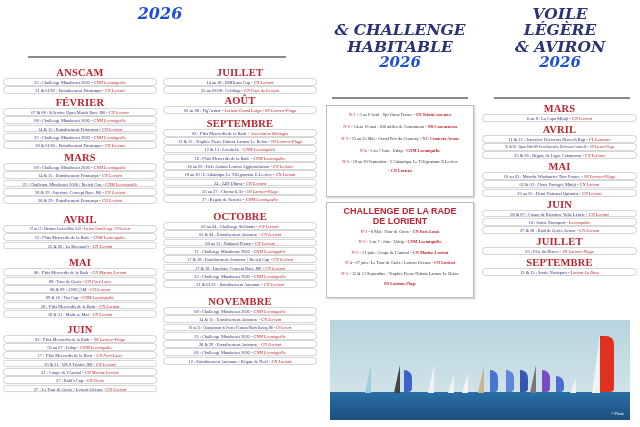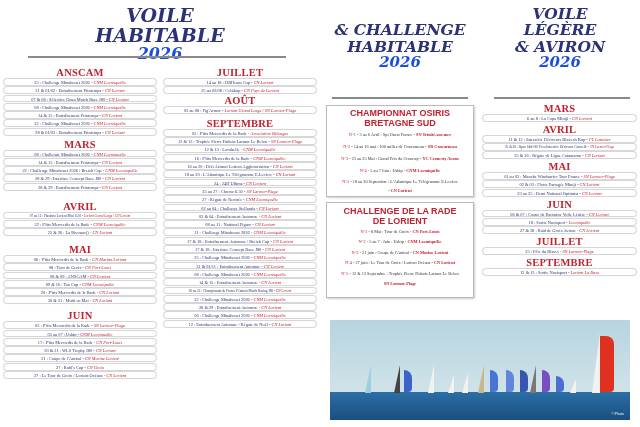--- a/index.html
+++ b/index.html
@@ -20,21 +20,20 @@
   .photo { position: absolute; left: 330px; top: 320px; width: 300px; height: 100px; overflow: hidden; background: linear-gradient(#b7d4df, #cfe2e8 70%); }
   .sea { position: absolute; left: 0; bottom: 0; width: 100%; height: 28px; background: linear-gradient(#2a6fa5, #1b4f7f); }
   .sail { position: absolute; bottom: 27px; width: 0; height: 0; border-left: 6px solid transparent; border-bottom: 28px solid #f2f2f2; }
   .spin { position: absolute; bottom: 28px; width: 8px; height: 22px; border-radius: 0 8px 4px 0; }
   .credit { position: absolute; right: 6px; bottom: 4px; font-size: 4px; color: #fff; font-style: italic; }
 </style>
 </head>
 <body>
 
 <div class="title" style="left:60px; top:6px; width:200px; font-size:19px;">
-  <span>VOILE HABITABLE</span>
   <span class="year" style="font-size:16px;">2026</span>
 </div>
 <div class="rule" style="left:28px; top:56px; width:258px;"></div>
 
 <div class="title" style="left:325px; top:6px; width:150px; font-size:15.5px;">
   <br>
   <span>&amp; CHALLENGE</span><br>
   <span>HABITABLE</span>
   <span class="year" style="font-size:15px;">2026</span>
 </div>
@@ -46,20 +45,21 @@
   <span>&amp; AVIRON</span>
   <span class="year" style="font-size:15px;">2026</span>
 </div>
 <div class="rule" style="left:494px; top:97px; width:136px;"></div>
 
 <div class="col" style="left:3px; top:67px; width:154px;">
   <div class="month">ANSCAM</div>
   <div class="ev"><span>25 : Challenge Minahouet 2026</span> - <span class="club">CNM Locmiquélic</span></div>
   <div class="ev"><span>31 &amp; 01/02 : Entraînement Printemps</span> - <span class="club">CN Lorient</span></div>
 
+  <div class="month" style="margin-top:3px;">FÉVRIER</div>
   <div class="ev"><span>07 &amp; 08 : Sélective Open Match Race J80</span> - <span class="club">CN Lorient</span></div>
   <div class="ev"><span>08 : Challenge Minahouet 2026</span> - <span class="club">CNM Locmiquélic</span></div>
   <div class="ev"><span>14 &amp; 15 : Entraînement Printemps</span> - <span class="club">CN Lorient</span></div>
   <div class="ev"><span>22 : Challenge Minahouet 2026</span> - <span class="club">CNM Locmiquélic</span></div>
   <div class="ev"><span>28 &amp; 01/03 : Entraînement Printemps</span> - <span class="club">CN Lorient</span></div>
 
   <div class="month" style="margin-top:3px;">MARS</div>
   <div class="ev"><span>08 : Challenge Minahouet 2026</span> - <span class="club">CNM Locmiquélic</span></div>
   <div class="ev"><span>14 &amp; 15 : Entraînement Printemps</span> - <span class="club">CN Lorient</span></div>
   <div class="ev"><span>22 : Challenge Minahouet 2026 / Breizh Cup</span> - <span class="club">CNM Locmiquélic</span></div>
@@ -101,41 +101,42 @@
   <div class="ev"><span>02 : P'tits Mercredis de la Rade</span> - <span class="club">Association Bélougas</span></div>
   <div class="ev"><span>12 &amp; 13 : Trophée Pierre Dubois Larmor Le Belon</span> - <span class="club">SN Larmor-Plage</span></div>
   <div class="ev"><span>12 &amp; 13 : Locabelle</span> - <span class="club">CNM Locmiquélic</span></div>
   <div class="ev"><span>16 : P'tits Mercredis de la Rade</span> - <span class="club">CNM Locmiquélic</span></div>
   <div class="ev"><span>16 au 20 : Défi Azimut Lorient Agglomération</span> - <span class="club">CN Lorient</span></div>
   <div class="ev"><span>18 au 20 : L'Atlantique Le Télégramme E.Leclerc</span> - <span class="club">CN Lorient</span></div>
   <div class="ev"><span>24 : 24H Ultims</span> - <span class="club">CN Lorient</span></div>
   <div class="ev"><span>25 au 27 : Chrono 6.50</span> - <span class="club">SN Larmor-Plage</span></div>
   <div class="ev"><span>27 : Régate de Rentrée</span> - <span class="club">CNM Locmiquélic</span></div>
 
+  <div class="month" style="margin-top:8px;">OCTOBRE</div>
   <div class="ev"><span>02 au 04 : Challenge Stellantis</span> - <span class="club">CN Lorient</span></div>
   <div class="ev"><span>03 &amp; 04 : Entraînement Automne</span> - <span class="club">CN Lorient</span></div>
   <div class="ev"><span>08 au 11 : National Figaro</span> - <span class="club">CN Lorient</span></div>
   <div class="ev"><span>11 : Challenge Minahouet 2026</span> - <span class="club">CNM Locmiquélic</span></div>
   <div class="ev"><span>17 &amp; 18 : Entraînement Automne / Breizh Cup</span> - <span class="club">CN Lorient</span></div>
   <div class="ev"><span>17 &amp; 18 : Interface Concept Race J80</span> - <span class="club">CN Lorient</span></div>
   <div class="ev"><span>25 : Challenge Minahouet 2026</span> - <span class="club">CNM Locmiquélic</span></div>
   <div class="ev"><span>31 &amp; 01/11 : Entraînement Automne</span> - <span class="club">CN Lorient</span></div>
 
+  <div class="month" style="margin-top:8px;">NOVEMBRE</div>
   <div class="ev"><span>08 : Challenge Minahouet 2026</span> - <span class="club">CNM Locmiquélic</span></div>
   <div class="ev"><span>14 &amp; 15 : Entraînement Automne</span> - <span class="club">CN Lorient</span></div>
   <div class="ev sm"><span>20 au 22 : Championnat de France Féminin Match Racing J80</span> - <span class="club">CN Lorient</span></div>
   <div class="ev"><span>22 : Challenge Minahouet 2026</span> - <span class="club">CNM Locmiquélic</span></div>
   <div class="ev"><span>28 &amp; 29 : Entraînement Automne</span> - <span class="club">CN Lorient</span></div>
 
   <div class="ev"><span>06 : Challenge Minahouet 2026</span> - <span class="club">CNM Locmiquélic</span></div>
   <div class="ev"><span>12 : Entraînement Automne - Régate de Noël</span> - <span class="club">CN Lorient</span></div>
 </div>
 
 <div class="box" style="left:326px; top:105px; width:148px; height:92px; padding-top:3px;">
-  <div class="bt"><span>CHAMPIONNAT OSIRIS</span><br><span>BRETAGNE SUD</span></div>
   <div class="br"><span class="n">N°1</span><span> - 3 au 6 Avril : Spi Ouest France - </span><span class="c">SN Trinité-sur-mer</span></div>
   <div class="br"><span class="n">N°2</span><span> - 14 au 16 mai : 100 milles de Concarneau - </span><span class="c">SR Concarneau</span></div>
   <div class="br"><span class="n">N°3</span><span> - 23 au 25 Mai : Grand Prix du Crouesty - </span><span class="c">YC Crouesty Arzon</span></div>
   <div class="br"><span class="n">N°4</span><span> - 5 au 7 Juin : Uship - </span><span class="c">CNM Locmiquélic</span></div>
   <div class="br" style="line-height:9px;"><span class="n">N°5</span><span> - 18 au 20 Septembre : L'Atlantique Le Télégramme E.Leclerc</span></div>
   <div class="br" style="line-height:9px;"><span>- </span><span class="c">CN Lorient</span></div>
 </div>
 
 <div class="box" style="left:326px; top:202px; width:148px; height:96px; padding-top:4px;">
   <div class="bt"><span>CHALLENGE DE LA RADE</span><br><span>DE LORIENT</span></div>

